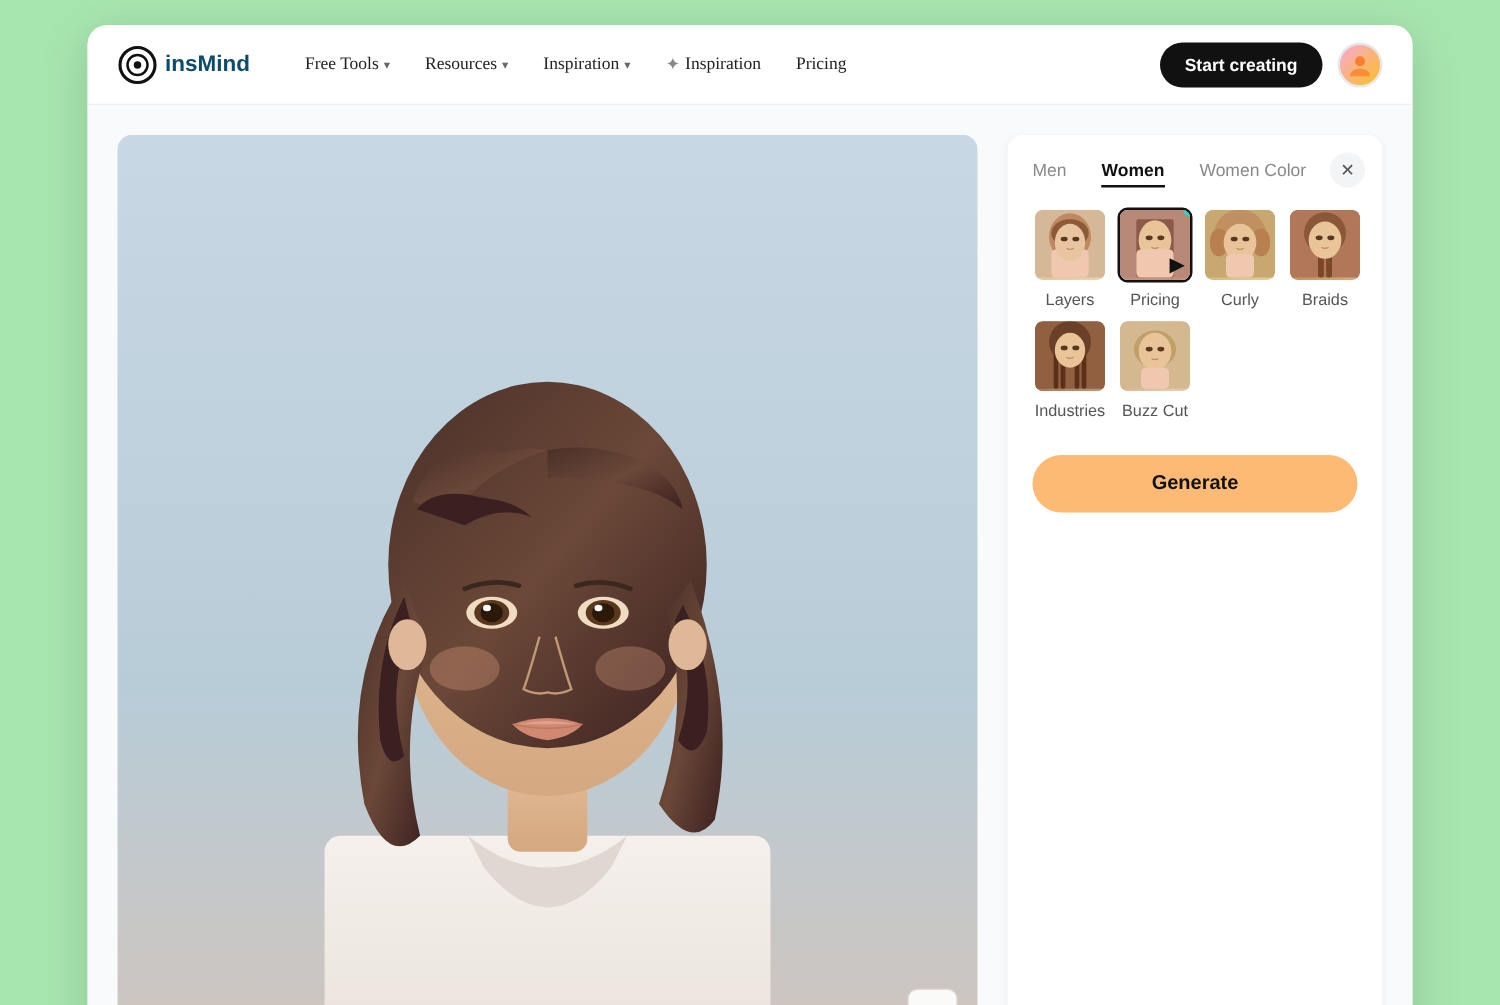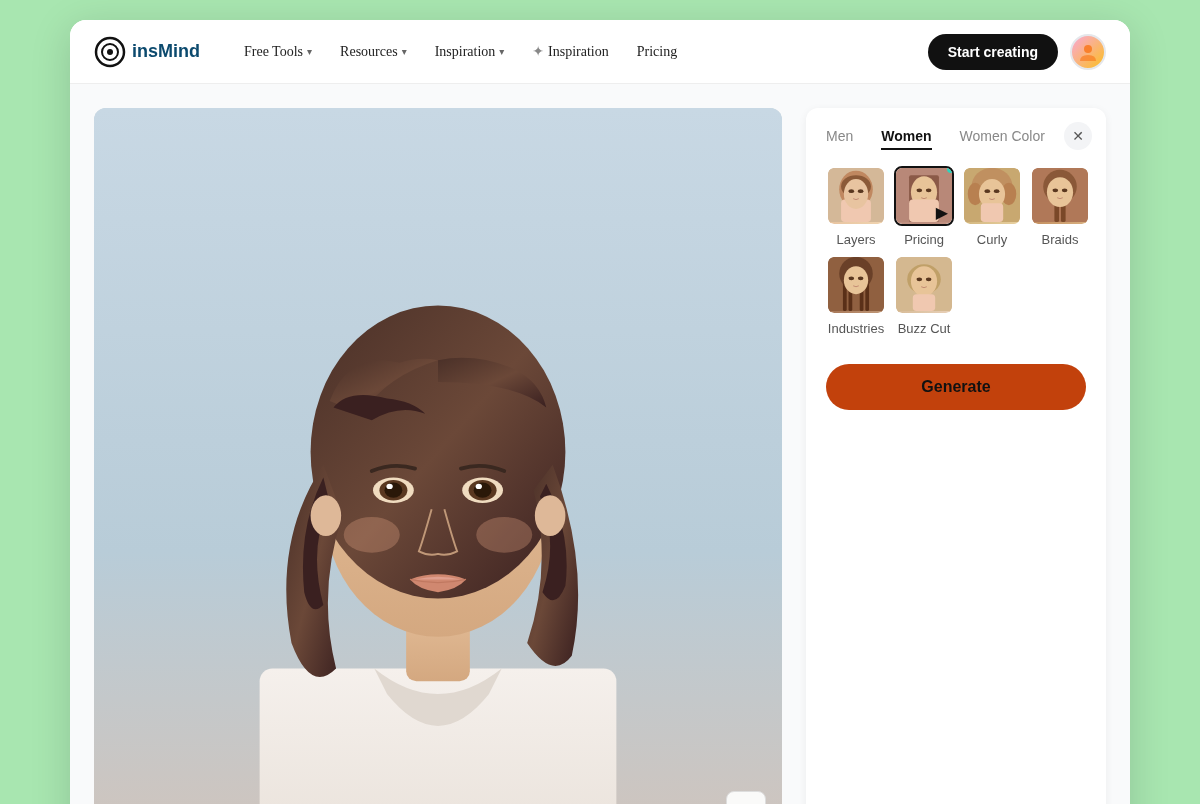--- a/index.html
+++ b/index.html
@@ -221,21 +221,21 @@
     
     .thumb-layers { background: linear-gradient(135deg, #c8a882, #e8c4a0, #f0d4b0); }
     .thumb-waves { background: linear-gradient(135deg, #c09060, #d4a870, #e8c48a); }
     .thumb-curly { background: linear-gradient(135deg, #c0a060, #d4b880, #e8d0a0); }
     .thumb-braids { background: linear-gradient(135deg, #b07050, #c49060, #d8b080); }
     .thumb-bob { background: linear-gradient(135deg, #c09060, #d4aa78, #e8c898); }
     .thumb-dreadlocks { background: linear-gradient(135deg, #906040, #a87858, #c09878); }
     .thumb-buzzcut { background: linear-gradient(135deg, #c8a880, #d8bc98, #e8d0b8); }
     .generate-btn {
       width: 100%;
-      background: #c2410c;
+      background: #fdba74;
       color: #111;
       border: none;
       border-radius: 32px;
       padding: 14px;
       font-size: 16px;
       font-weight: 700;
       cursor: pointer;
       margin-top: 8px;
     }
 

